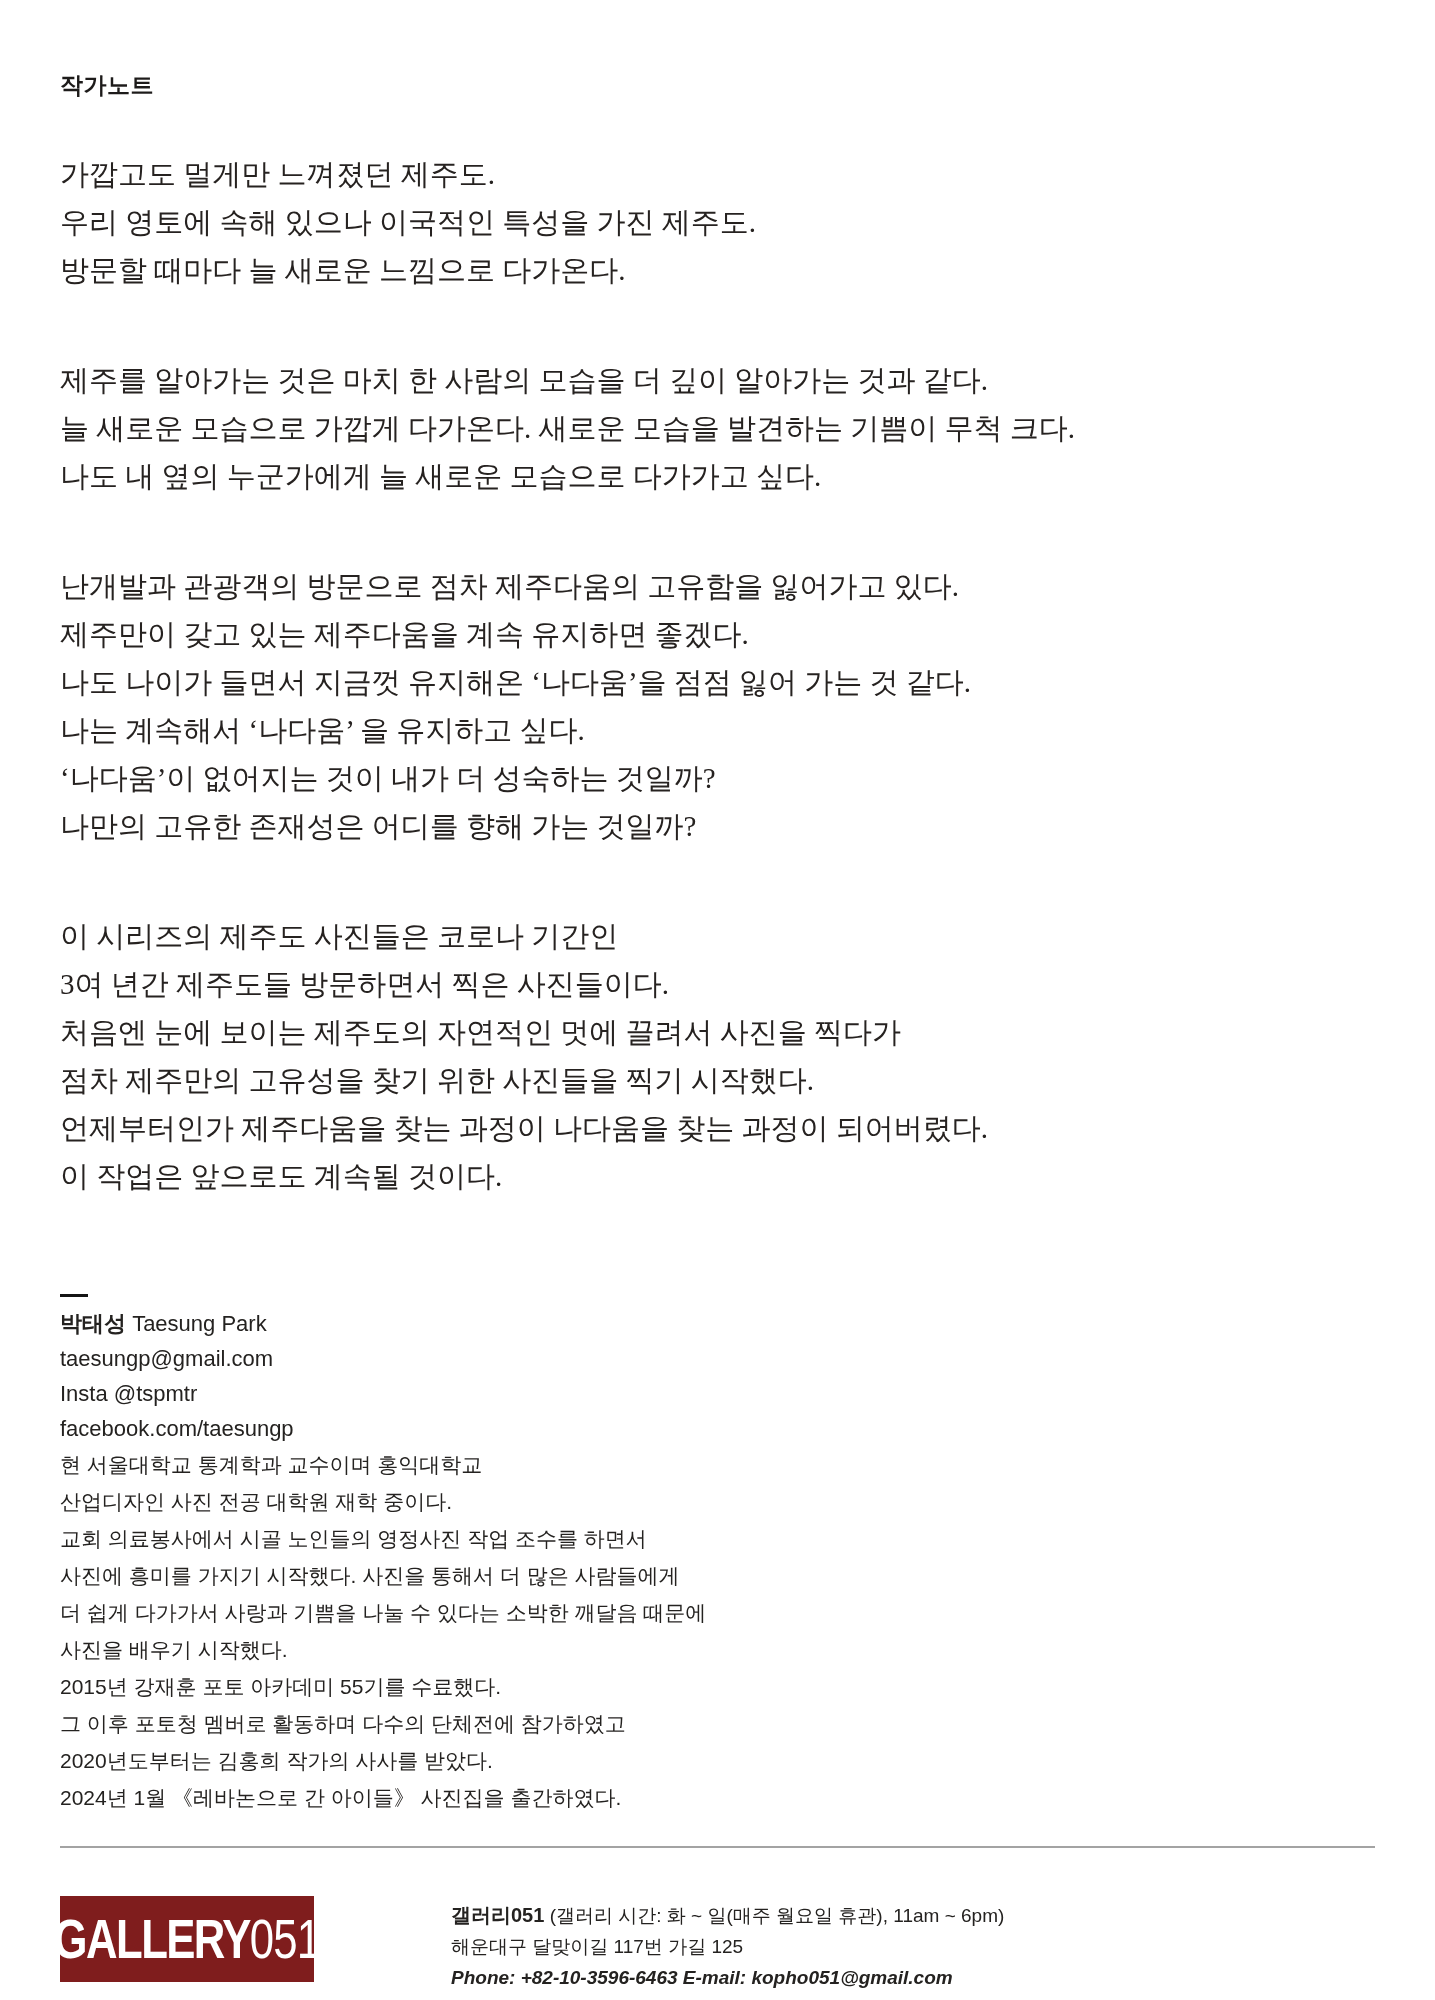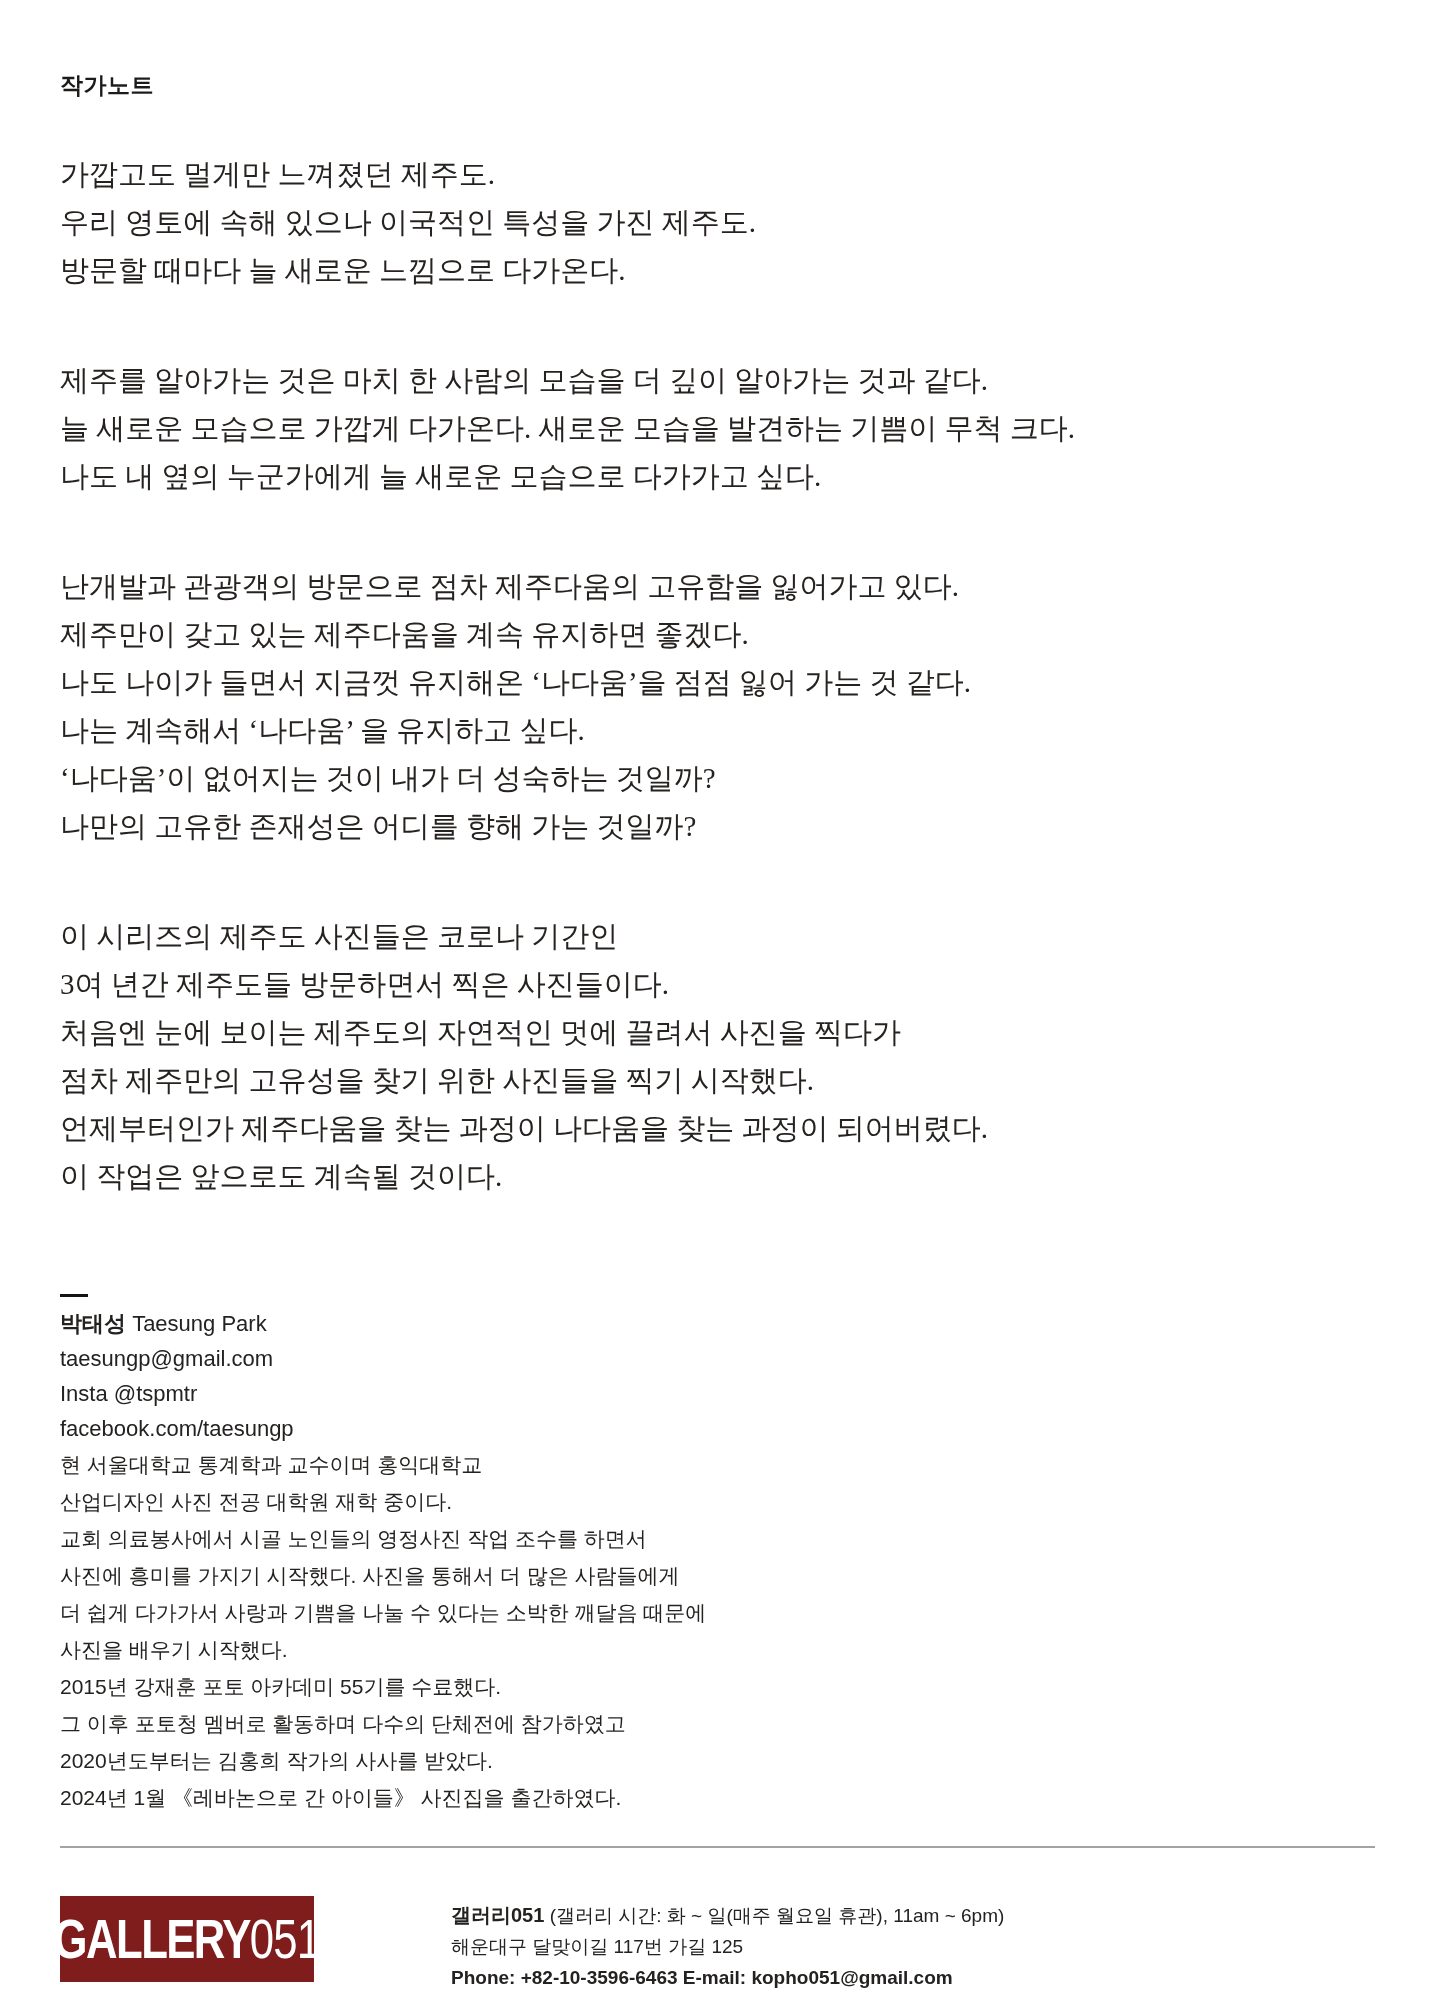--- a/index.html
+++ b/index.html
@@ -65,21 +65,21 @@
     transform:scaleX(0.78);
   }
   .logo-light { font-weight:300; letter-spacing:-1px; }
   .footer-info {
     margin-left:131px; padding-top:4px;
     font-size:19px; line-height:31px;
     color:#242220;
   }
   .footer-info .line { white-space:nowrap;margin-left:6px; }
   .gallery-name { font-weight:700; font-size:20px; }
-  .phone-line { font-weight:700; }
+  .phone-line { font-weight:700;font-style:italic; }
 </style>
 </head>
 <body>
 
 <div class="page">
 
   <h1 class="title">작가노트</h1>
 
   <section class="note">
     <div class="para">

